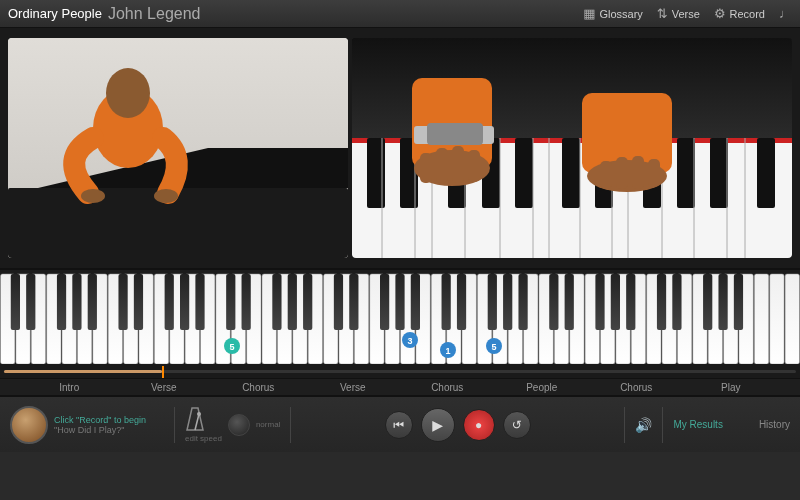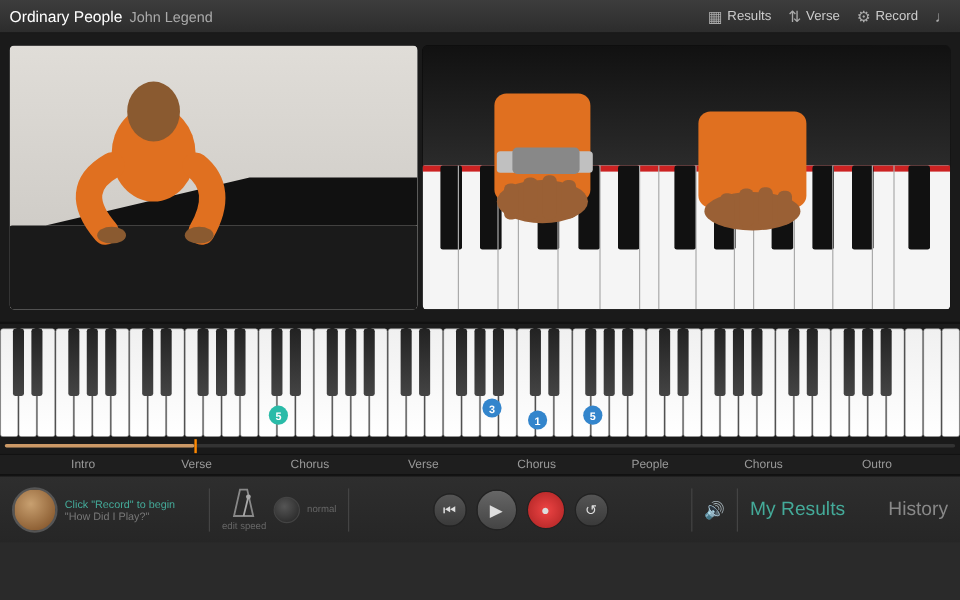--- a/index.html
+++ b/index.html
@@ -21,21 +21,21 @@
       padding: 0 8px;
       border-bottom: 1px solid #111;
     }
     #topbar .song-title {
       font-size: 13px;
       font-weight: normal;
       color: #fff;
       margin-right: 6px;
     }
     #topbar .artist-name {
-      font-size: 12px;
+      font-size: 16px;
       color: #aaa;
     }
     #topbar .spacer { flex: 1; }
     #topbar .top-btn {
       display: flex;
       align-items: center;
       gap: 4px;
       font-size: 11px;
       color: #ccc;
       margin-left: 14px;
@@ -183,21 +183,21 @@
     }
     .transport-right {
       display: flex;
       align-items: center;
       gap: 6px;
       font-size: 10px;
       color: #888;
     }
     .volume-icon { font-size: 14px; color: #888; }
     .tr-label {
-      font-size: 16px;
+      font-size: 10px;
       color: #4a9;
       cursor: pointer;
     }
 
     .small-knob {
       width: 22px;
       height: 22px;
       border-radius: 50%;
       background: radial-gradient(circle at 40% 35%, #555, #222);
       border: 1px solid #444;
@@ -257,21 +257,21 @@
   </style>
 </head>
 <body>
 
 <div id="topbar">
   <span class="song-title">Ordinary People</span>
   <span class="artist-name">John Legend</span>
   <div class="spacer"></div>
   <div class="top-btn">
     <span class="icon-char">▦</span>
-    <span>Results</span>
+    <span>Glossary</span>
   </div>
   <div class="top-btn">
     <span class="icon-char">⇅</span>
     <span>Verse</span>
   </div>
   <div class="top-btn">
     <span class="icon-char">⚙</span>
     <span>Record</span>
   </div>
   <div class="top-btn">
@@ -513,34 +513,34 @@
 </div>
 
 <div id="section-strip" style="height:18px; background:#1e1e1e; display:flex; align-items:center; font-size:9px; color:#777; border-top:1px solid #111;">
   <div class="section-item">Intro</div>
   <div class="section-item">Verse</div>
   <div class="section-item">Chorus</div>
   <div class="section-item">Verse</div>
   <div class="section-item">Chorus</div>
   <div class="section-item">People</div>
   <div class="section-item">Chorus</div>
-  <div class="section-item">Outro</div>
+  <div class="section-item">Play</div>
 </div>
 
 <div id="transport">
 
   <div class="avatar-circle"></div>
   <div class="transport-left">
     <span class="click-hint">Click "Record" to begin</span>
     <span style="color:#777; font-size:9px;">"How Did I Play?"</span>
   </div>
 
   <div class="transport-divider"></div>
 
-  <div style="display:flex;flex-direction:column;align-items:center;gap:2px;">
+  <div style="display:flex;flex-direction:column;gap:2px;">
     <svg width="20" height="26" viewBox="0 0 20 26">
       <polygon points="2,24 18,24 13,2 7,2" fill="none" stroke="#888" stroke-width="1.5"></polygon>
       <line x1="10" y1="24" x2="14" y2="8" stroke="#aaa" stroke-width="1.5"></line>
       <circle cx="14" cy="8" r="2" fill="#aaa"></circle>
     </svg>
     <span style="font-size:8px;color:#666;">edit speed</span>
   </div>
 
   <div class="small-knob"></div>
 

